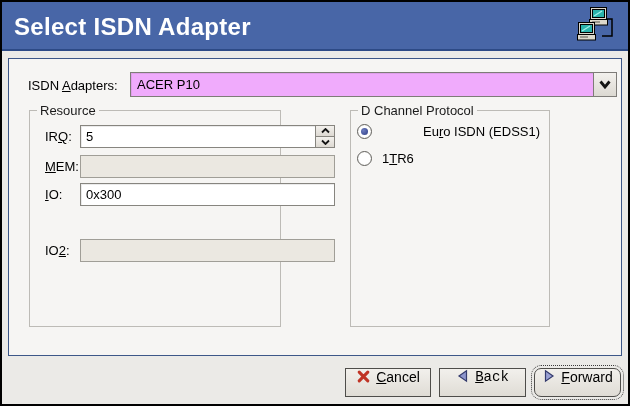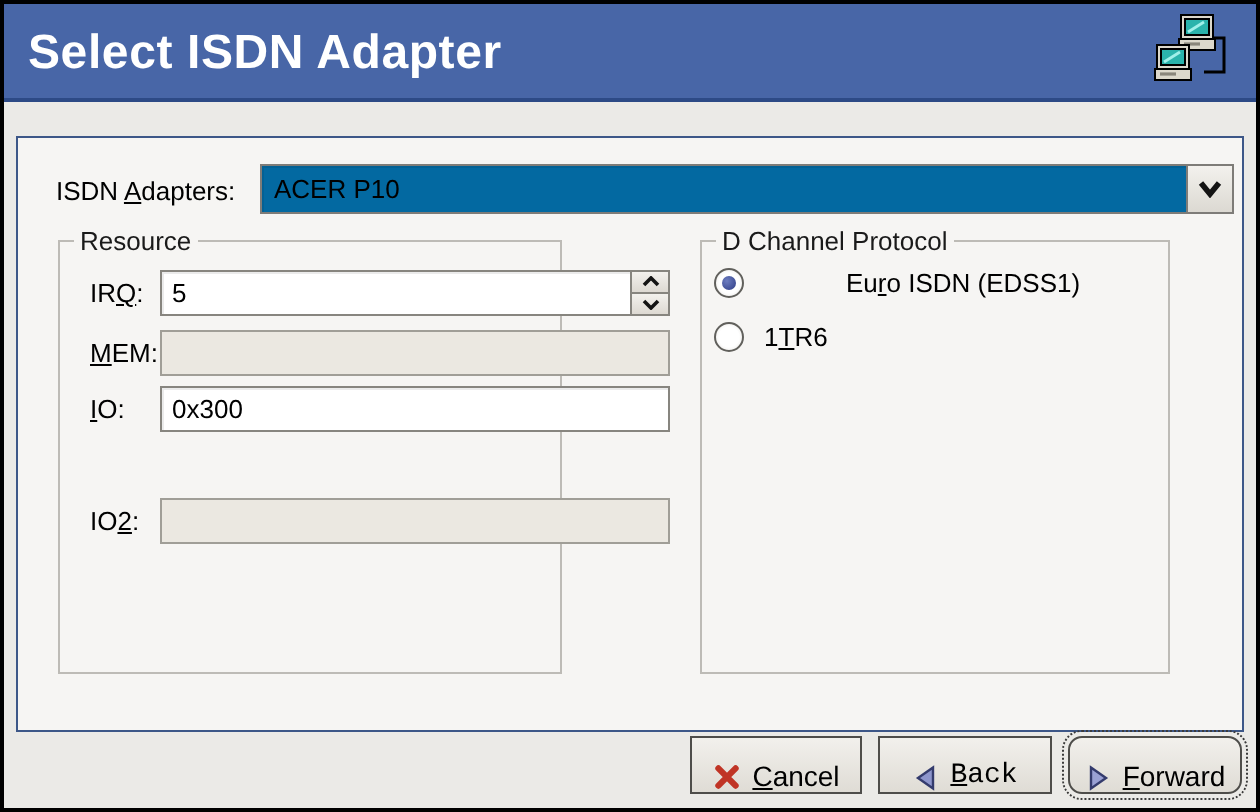--- a/index.html
+++ b/index.html
@@ -17,46 +17,46 @@
     background:#4866a7; border-bottom:2px solid #2d4a86;
   }
   .header-title {
     position:absolute; left:12px; top:11px;
     font-size:24px; font-weight:bold; color:#ffffff; letter-spacing:0.3px;
   }
   .header-icon { position:absolute; right:13px; top:3px; }
 
   
   .panel {
-    position:absolute; left:6px; top:66px; width:614px; height:298px;
+    position:absolute; left:6px; top:56px; width:614px; height:298px;
     background:#f6f5f3; border:1px solid #3d5788;
   }
 
   .adapter-label { position:absolute; left:19px; top:19px; font-size:13px; color:#000; }
   .mn { text-decoration:underline; }
 
   .combo {
     position:absolute; left:121px; top:13px; width:487px; height:25px;
-    background:#0369a1; border:1px solid #7e7c78; display:flex; align-items:center;
+    background:#f0abfc; border:1px solid #7e7c78; display:flex; align-items:center;
     box-shadow:inset 1px 1px 0 rgba(0,0,0,0.07);
   }
   .combo-text { flex:1; font-size:13px; padding-left:6px; color:#000; }
   .combo-btn {
     width:23px; height:100%; border-left:1px solid #7e7c78;
     background:linear-gradient(#f3f1ed,#dcd9d2);
     display:flex; align-items:center; justify-content:center; cursor:default;
   }
 
   
   .group {
     position:absolute; top:51px; height:217px;
     border:1px solid #bdbbb6;
   }
   .group-resource { left:20px; width:252px; }
-  .group-dchannel { left:341px; width:235px; }
+  .group-dchannel { left:341px; width:200px; }
   .group-title {
     position:absolute; top:-8px; left:7px; padding:0 3px;
     background:#f6f5f3; font-size:13px; color:#1a1a1a; white-space:nowrap;
   }
 
   .field-row { position:absolute; left:0; width:100%; height:23px; }
   .field-label { position:absolute; left:15px; top:4px; font-size:13px; color:#000; }
   .entry {
     position:absolute; left:50px; top:0; width:255px; height:23px;
     border:1px solid #87857f; background:#fff;
@@ -95,21 +95,21 @@
   }
   .radio-label { margin-left:10px; font-size:13px; color:#000; white-space:nowrap; }
 
   
   .button-row {
     position:absolute; top:366px; right:7px; display:flex; gap:8px;
   }
   .btn {
     height:29px; border:1px solid #4e4d4a;
     background:linear-gradient(#f2f0ec,#dfdcd5);
-    display:flex; align-items:flex-end; justify-content:center; gap:5px;
+    display:flex; align-items:flex-start; justify-content:center; gap:5px;
     font-size:14px; color:#000; cursor:default;
   }
   .btn-cancel { width:86px; }
   .btn-back { width:87px;font-family:Liberation Mono, monospace; }
   .btn-forward { width:87px; outline:1px dotted #3a3a3a; outline-offset:2px;border-radius:7px; }
   .btn .icon { display:flex; align-items:center; }
 </style>
 </head>
 <body>
 

